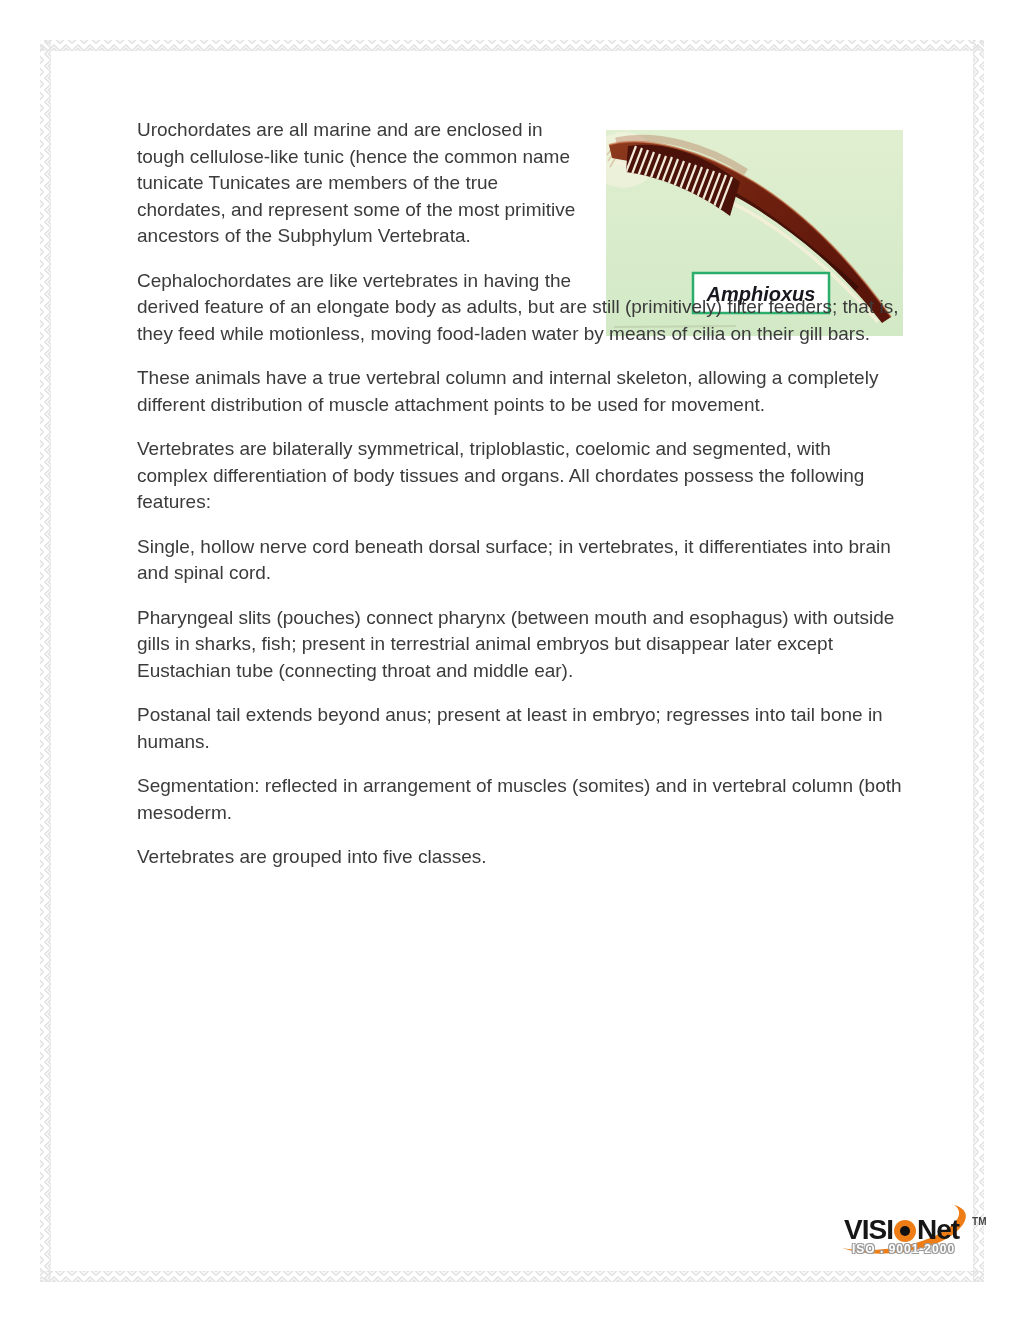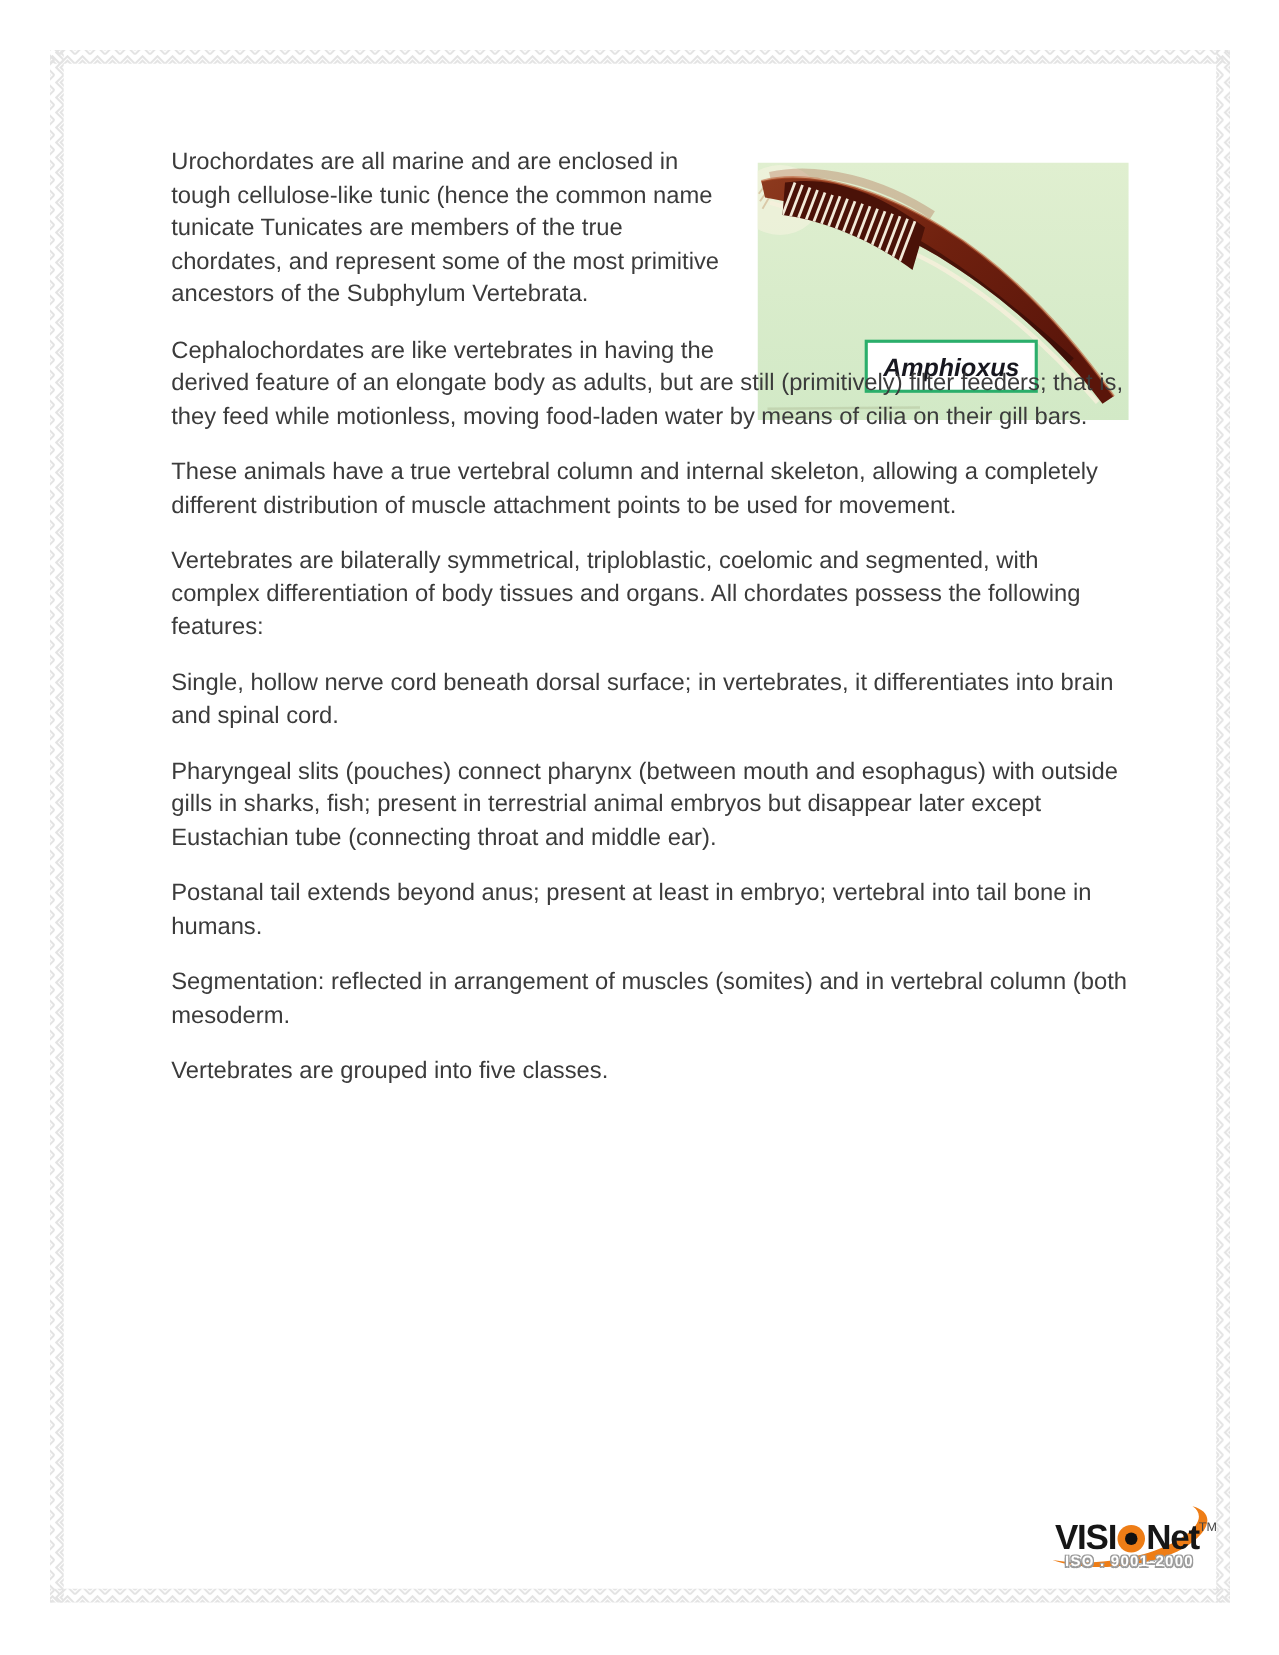--- a/index.html
+++ b/index.html
@@ -90,24 +90,24 @@
     top: 6px;
     width: 10px;
     height: 10px;
     border-radius: 50%;
     background: #111111;
   }
   .logo-tm {
     position: relative;
     top: -14px;
     font-size: 10px;
-    font-weight: normal;
+    font-weight: bold;
     letter-spacing: 0;
     color: #444444;
-    margin-left: 0;
+    margin-left: 13px;
   }
   .logo-iso {
     position: absolute;
     left: 14px;
     top: 42px;
     z-index: 2;
     font-size: 12px;
     font-weight: bold;
     letter-spacing: 1px;
     color: #ffffff;
@@ -207,21 +207,21 @@
   </figure>
 
   <p>Urochordates are all marine and are enclosed in tough cellulose-like tunic (hence the common name tunicate Tunicates are members of the true chordates, and represent some of the most primitive ancestors of the Subphylum Vertebrata.</p>
   <p>Cephalochordates are like vertebrates in having the derived feature of an elongate body as adults, but are still (primitively) filter feeders; that is, they feed while motionless, moving food-laden water by means of cilia on their gill bars.</p>
 
 
   <p>These animals have a true vertebral column and internal skeleton, allowing a completely different distribution of muscle attachment points to be used for movement.</p>
   <p>Vertebrates are bilaterally symmetrical, triploblastic, coelomic and segmented, with complex differentiation of body tissues and organs. All chordates possess the following features:</p>
   <p>Single, hollow nerve cord beneath dorsal surface; in vertebrates, it differentiates into brain and spinal cord.</p>
   <p>Pharyngeal slits (pouches) connect pharynx (between mouth and esophagus) with outside gills in sharks, fish; present in terrestrial animal embryos but disappear later except Eustachian tube (connecting throat and middle ear).</p>
-  <p>Postanal tail extends beyond anus; present at least in embryo; vertebral into tail bone in humans.</p>
+  <p>Postanal tail extends beyond anus; present at least in embryo; regresses into tail bone in humans.</p>
   <p>Segmentation: reflected in arrangement of muscles (somites) and in vertebral column (both mesoderm.</p>
   <p>Vertebrates are grouped into five classes.</p>
 
 </div>
 
 <div class="logo">
   <svg class="swoosh" width="146" height="68" viewBox="0 0 146 68" aria-hidden="true">
     <path d="M4,48 C38,60 96,52 118,32 C132,20 131,9 116,5 C124,10 124,20 106,31 C82,46 38,54 4,48 Z" fill="#ee7d16"></path>
   </svg>
   <div class="logo-word">

